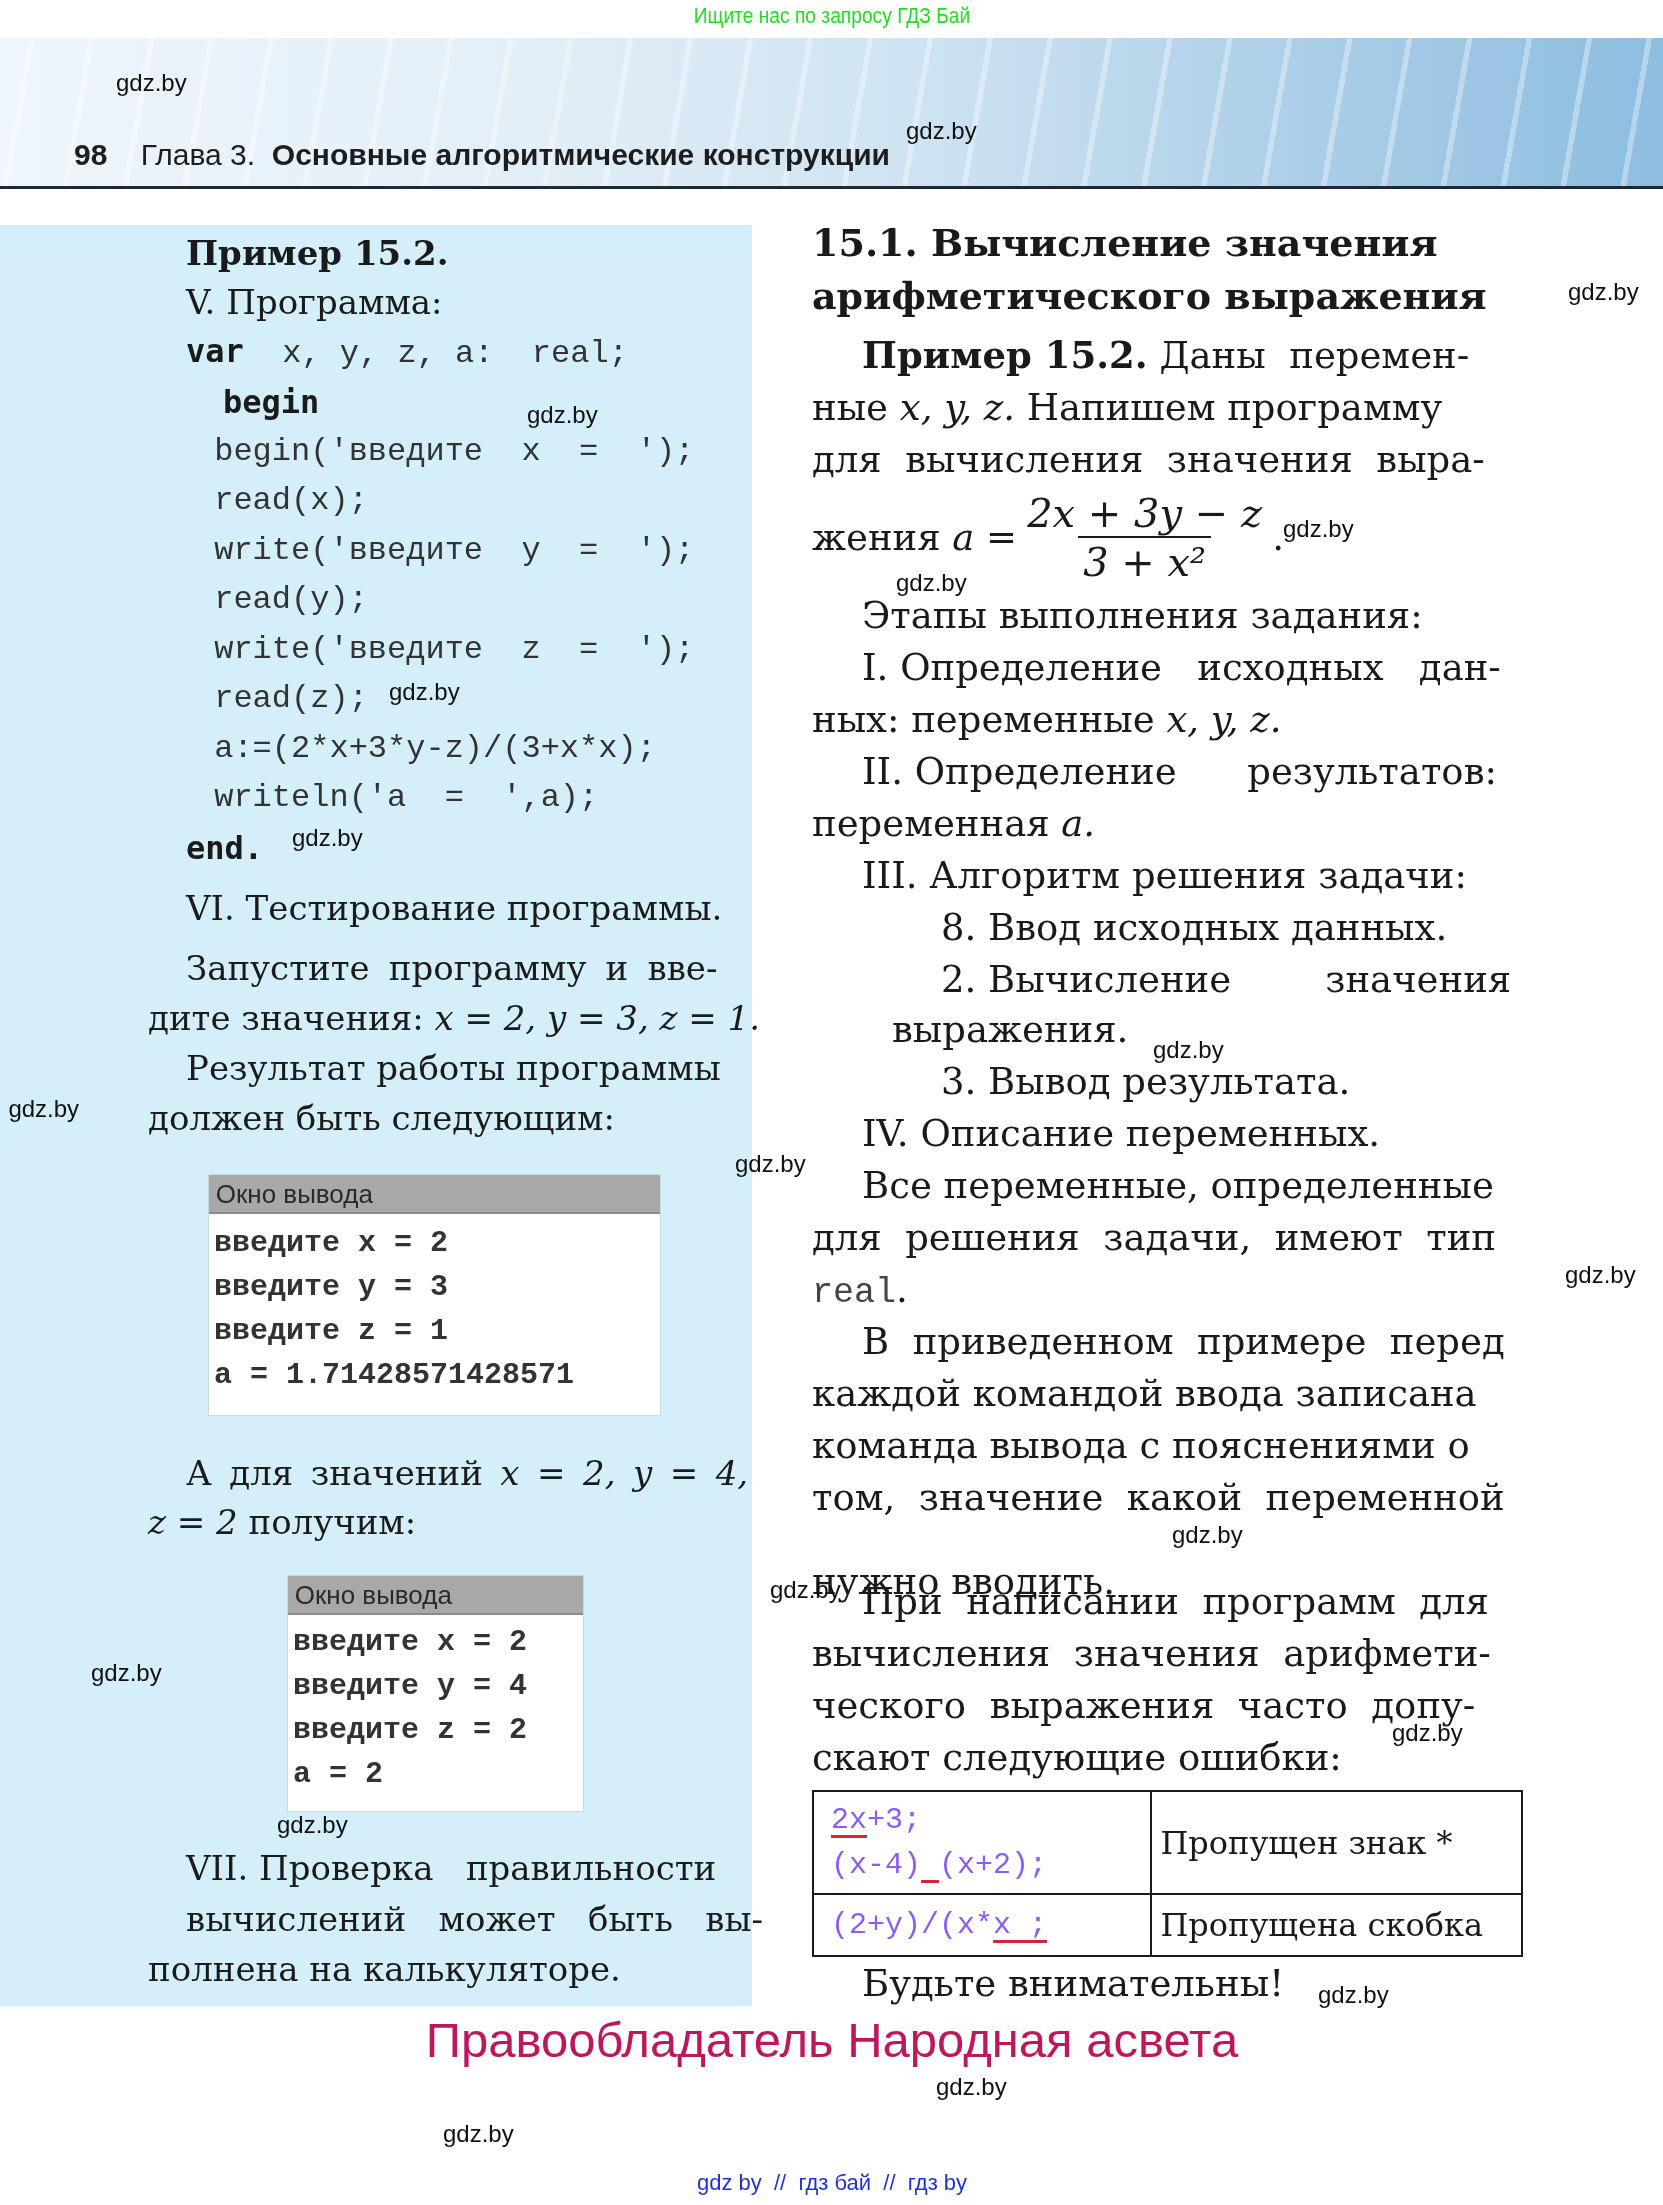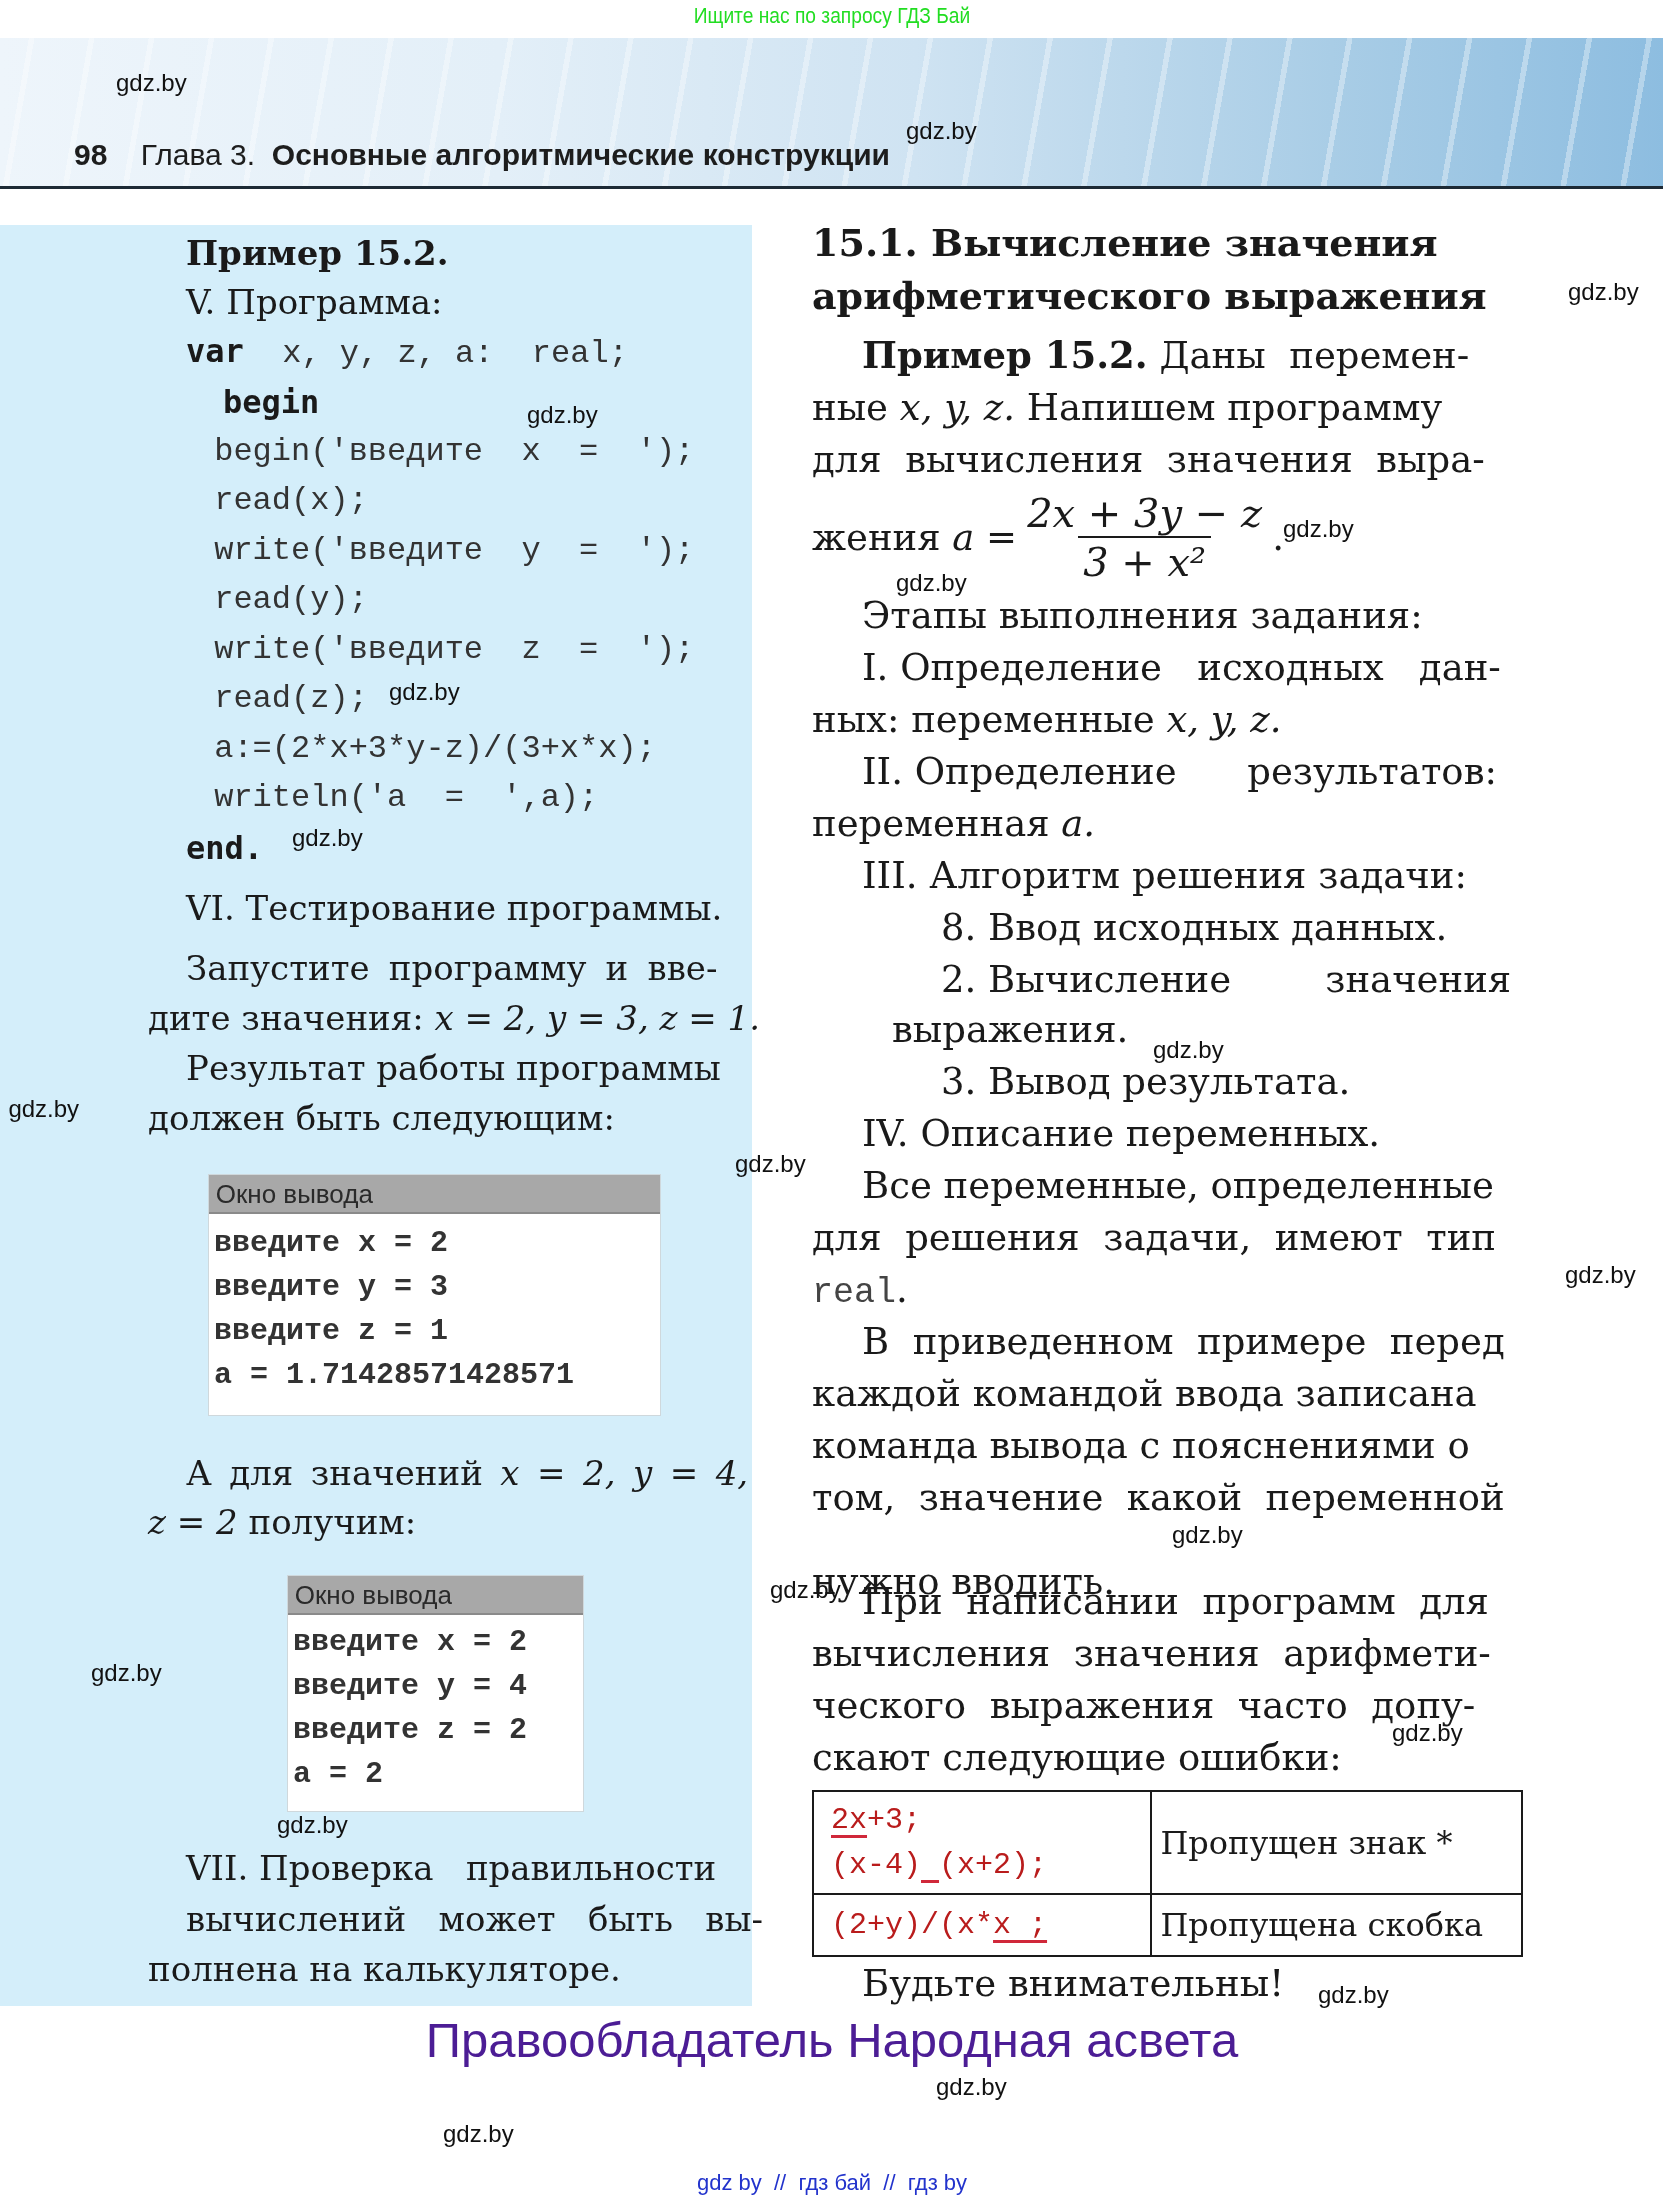--- a/index.html
+++ b/index.html
@@ -58,28 +58,28 @@
     display: inline-flex; flex-direction: column; align-items: center; vertical-align: middle;
     margin: 0 5px; font-size: 40px;
   }
   .formula .num { padding: 0 5px 3.4px; font-style: italic; }
   .formula .den { padding: 3.4px 5px 0; border-top: 2.5px solid #1a1a1a; font-style: italic; }
   table.err {
     border-collapse: collapse; position: absolute; left: 812px; top: 1790px; width: 711px;
   }
   table.err td { border: 2.5px solid #1a1a1a; vertical-align: middle; }
   .code-cell {
-    font-family: "Liberation Mono", "DejaVu Sans Mono", monospace; font-size: 30px; color: #b91c1c;
+    font-family: "Liberation Mono", "DejaVu Sans Mono", monospace; font-size: 30px; color: #8b5cf6;
     padding: 5px 17px; width: 302px; line-height: 45px; white-space: pre;
   }
   .text-cell { font-size: 32px; padding: 0 8.4px; }
   .red-u { text-decoration: underline; text-decoration-color: #d0283a; text-decoration-thickness: 3.4px; text-underline-offset: 6.7px; }
   .footer-pink {
     left: 0; width: 1664px; top: 2012px; text-align: center;
-    font-family: "Liberation Sans", sans-serif; font-size: 49px; color: #4c1d95;
+    font-family: "Liberation Sans", sans-serif; font-size: 49px; color: #be185d;
   }
   .footer-links {
     left: 0; width: 1664px; top: 2170px; text-align: center;
     font-family: "Liberation Sans", sans-serif; font-size: 22px; color: #2233cc;
   }
 </style>
 </head>
 <body>
 
 <div class="abs top-banner-text">Ищите нас по запросу ГДЗ Бай</div>

